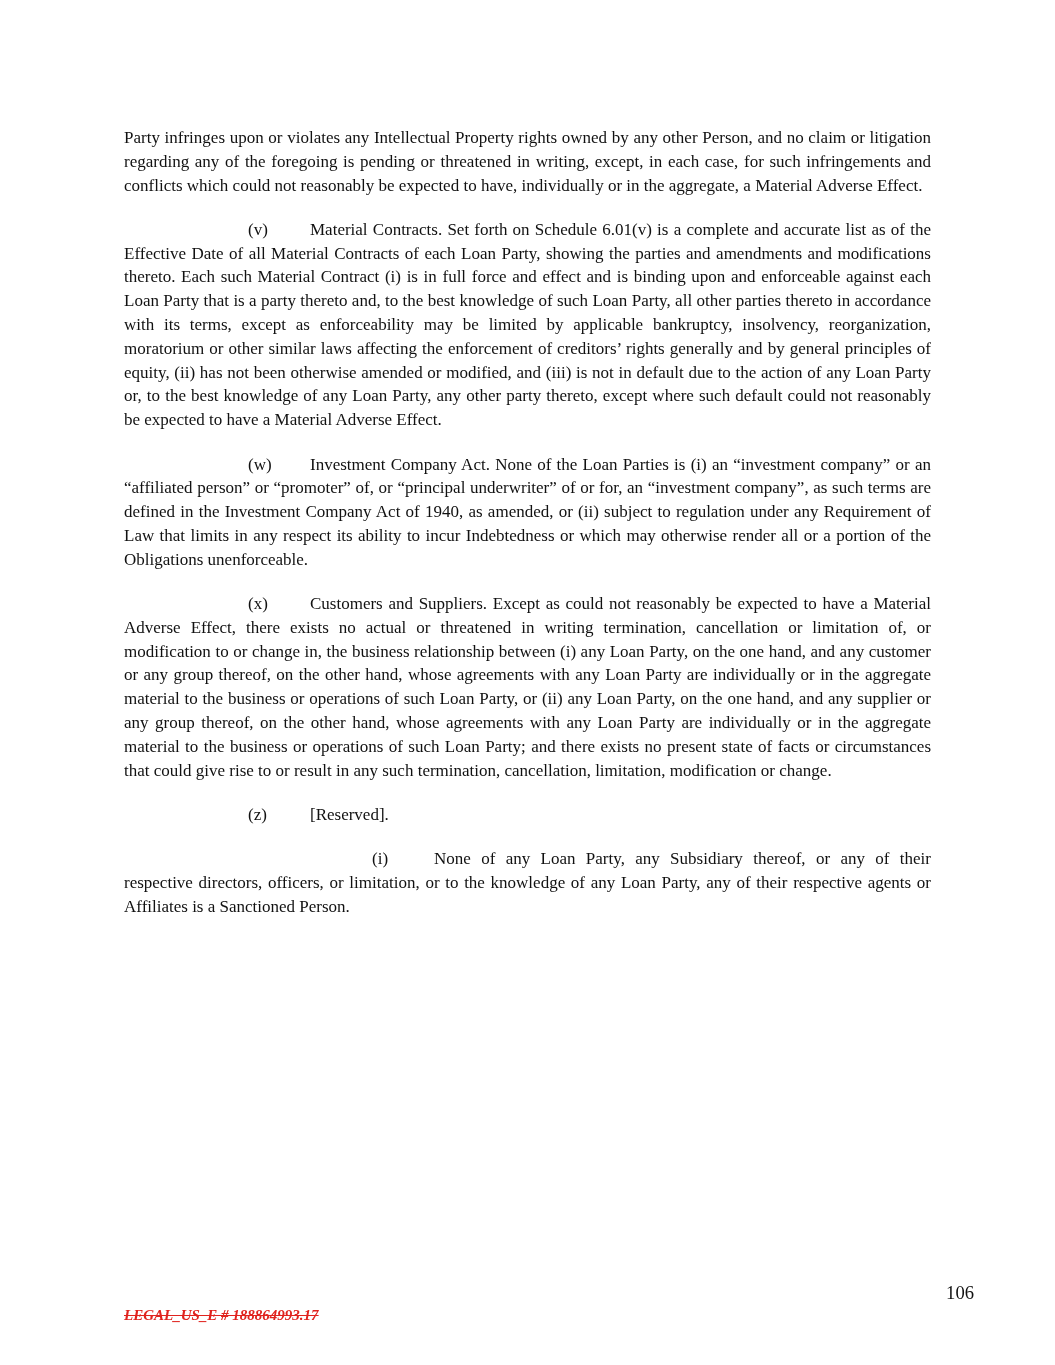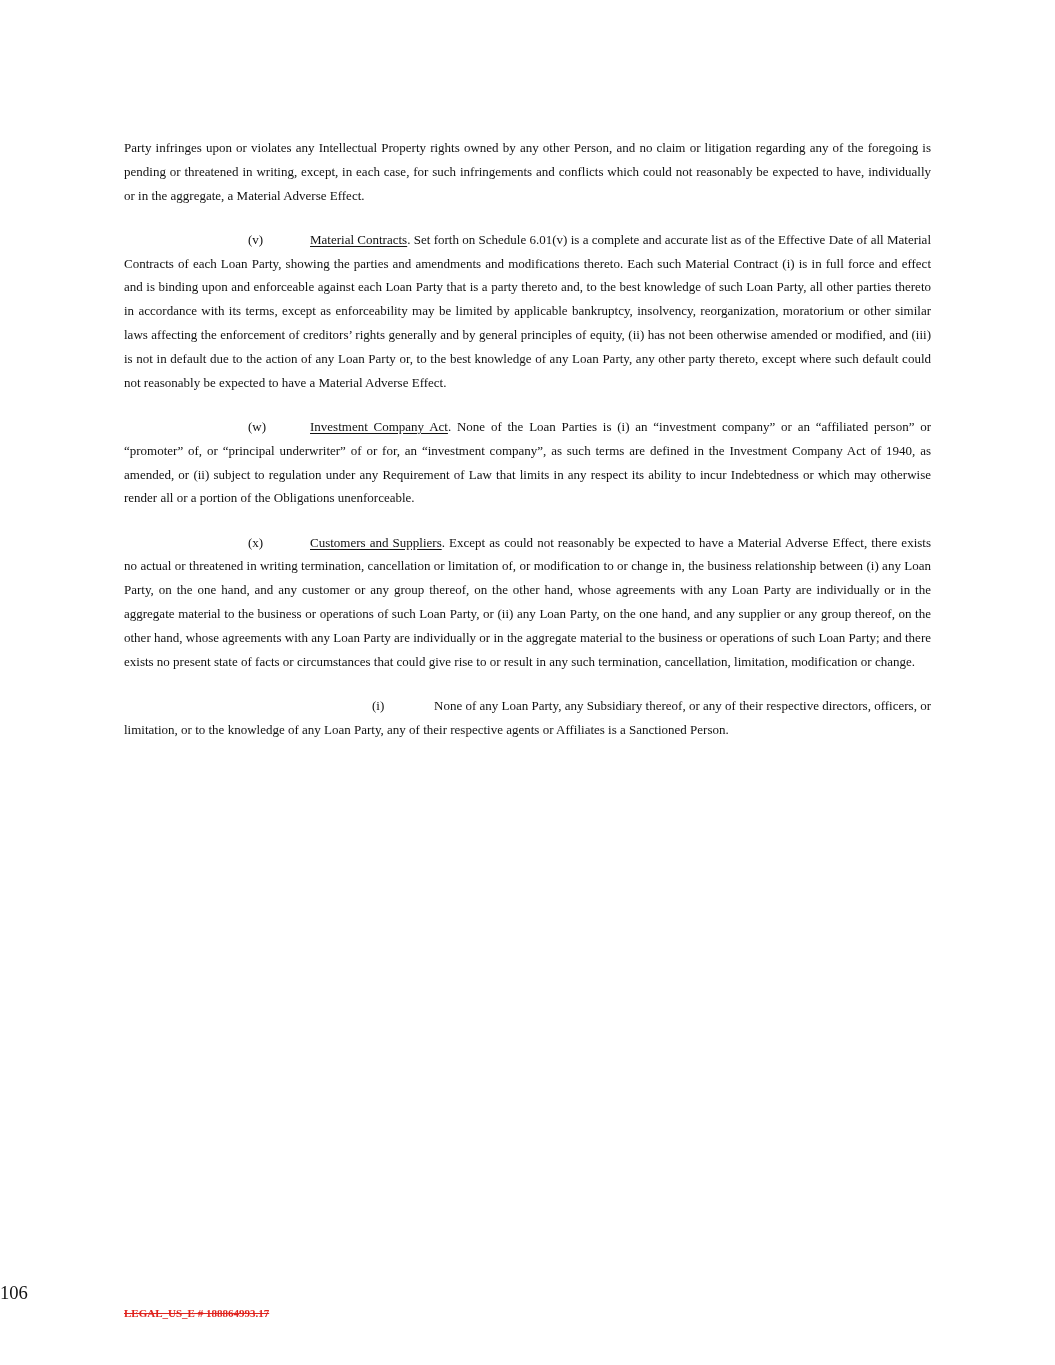--- a/index.html
+++ b/index.html
@@ -1,44 +1,45 @@
 <!DOCTYPE html>
 <html><head>
 <meta charset="utf-8">
 <style>
   html, body { margin: 0; padding: 0; background: #ffffff; }
   body { width: 1055px; height: 1365px; position: relative; overflow: hidden;
          font-family: "Liberation Serif", serif; color: #111; }
-  .page { position: absolute; left: 124px; top: 136px; width: 807px; font-size: 13px; line-height: 23.8px; }
+  .page { position: absolute; left: 124px; top: 126px; width: 807px; font-size: 17px; line-height: 23.8px; }
   .para { margin: 0 0 20.5px 0; text-align: justify; }
   .ind1 { text-indent: 124px; }
   .ind2 { text-indent: 248px; }
   .lbl { display: inline-block; text-indent: 0; }
   .lbl1 { width: 62px; }
   .lbl2 { width: 62px; }
-  .u { text-decoration: underline; text-underline-offset: 2px; }
+  .u { text-underline-offset: 2px; }
   .item { margin: 0 0 20.5px 124px; }
   .item .lbl { width: 62px; }
-  .pagenum { position: absolute; left: 0; width: 974px; top: 1282px; text-align: left; font-size: 18.6px; }
-  .footer-id { position: absolute; left: 124px; top: 1307px; font-size: 11px; font-weight: bold;
-               color: #e0231e; text-decoration: line-through; font-family: "Liberation Serif", serif; }
+  .pagenum { position: absolute; left: 0; width: 974px; top: 1282px; text-align: right; font-size: 18.6px; }
+  .footer-id { position: absolute; left: 124px; top: 1307px; font-size: 15px; font-weight: bold;
+               color: #e0231e; text-decoration: line-through; font-family: "Liberation Serif", serif; font-style: italic; }
 </style>
 </head>
 <body>
 
 <div class="page">
   <p class="para">Party infringes upon or violates any Intellectual Property rights owned by any other Person, and no claim or litigation regarding any of the foregoing is pending or threatened in writing, except, in each case, for such infringements and conflicts which could not reasonably be expected to have, individually or in the aggregate, a Material Adverse Effect.</p>
 
   <p class="para ind1"><span class="lbl lbl1">(v)</span><span class="u">Material Contracts</span><span>.  Set forth on Schedule 6.01(v) is a complete and accurate list as of the Effective Date of all Material Contracts of each Loan Party, showing the parties and amendments and modifications thereto.  Each such Material Contract (i) is in full force and effect and is binding upon and enforceable against each Loan Party that is a party thereto and, to the best knowledge of such Loan Party, all other parties thereto in accordance with its terms, except as enforceability may be limited by applicable bankruptcy, insolvency, reorganization, moratorium or other similar laws affecting the enforcement of creditors’ rights generally and by general principles of equity, (ii) has not been otherwise amended or modified, and (iii) is not in default due to the action of any Loan Party or, to the best knowledge of any Loan Party, any other party thereto, except where such default could not reasonably be expected to have a Material Adverse Effect.</span></p>
 
   <p class="para ind1"><span class="lbl lbl1">(w)</span><span class="u">Investment Company Act</span><span>.  None of the Loan Parties is (i) an “investment company” or an “affiliated person” or “promoter” of, or “principal underwriter” of or for, an “investment company”, as such terms are defined in the Investment Company Act of 1940, as amended, or (ii) subject to regulation under any Requirement of Law that limits in any respect its ability to incur Indebtedness or which may otherwise render all or a portion of the Obligations unenforceable.</span></p>
 
   <p class="para ind1"><span class="lbl lbl1">(x)</span><span class="u">Customers and Suppliers</span><span>.  Except as could not reasonably be expected to have a Material Adverse Effect, there exists no actual or threatened in writing termination, cancellation or limitation of, or modification to or change in, the business relationship between (i) any Loan Party, on the one hand, and any customer or any group thereof, on the other hand, whose agreements with any Loan Party are individually or in the aggregate material to the business or operations of such Loan Party, or (ii) any Loan Party, on the one hand, and any supplier or any group thereof, on the other hand, whose agreements with any Loan Party are individually or in the aggregate material to the business or operations of such Loan Party; and there exists no present state of facts or circumstances that could give rise to or result in any such termination, cancellation, limitation, modification or change.</span></p>
 
 
+  <p class="item"><span class="lbl">(z)</span><span class="u">[Reserved]</span><span>.</span></p>
 
 
 
   <p class="para ind2"><span class="lbl lbl2">(i)</span><span>None of any Loan Party, any Subsidiary thereof, or any of their respective directors, officers, or limitation, or to the knowledge of any Loan Party, any of their respective agents or Affiliates is a Sanctioned Person.</span></p>
 </div>
 
 <div class="pagenum">106</div>
 <div class="footer-id" style="color: rgb(224, 35, 30);">LEGAL_US_E # 188864993.17</div>
 
 </body></html>

